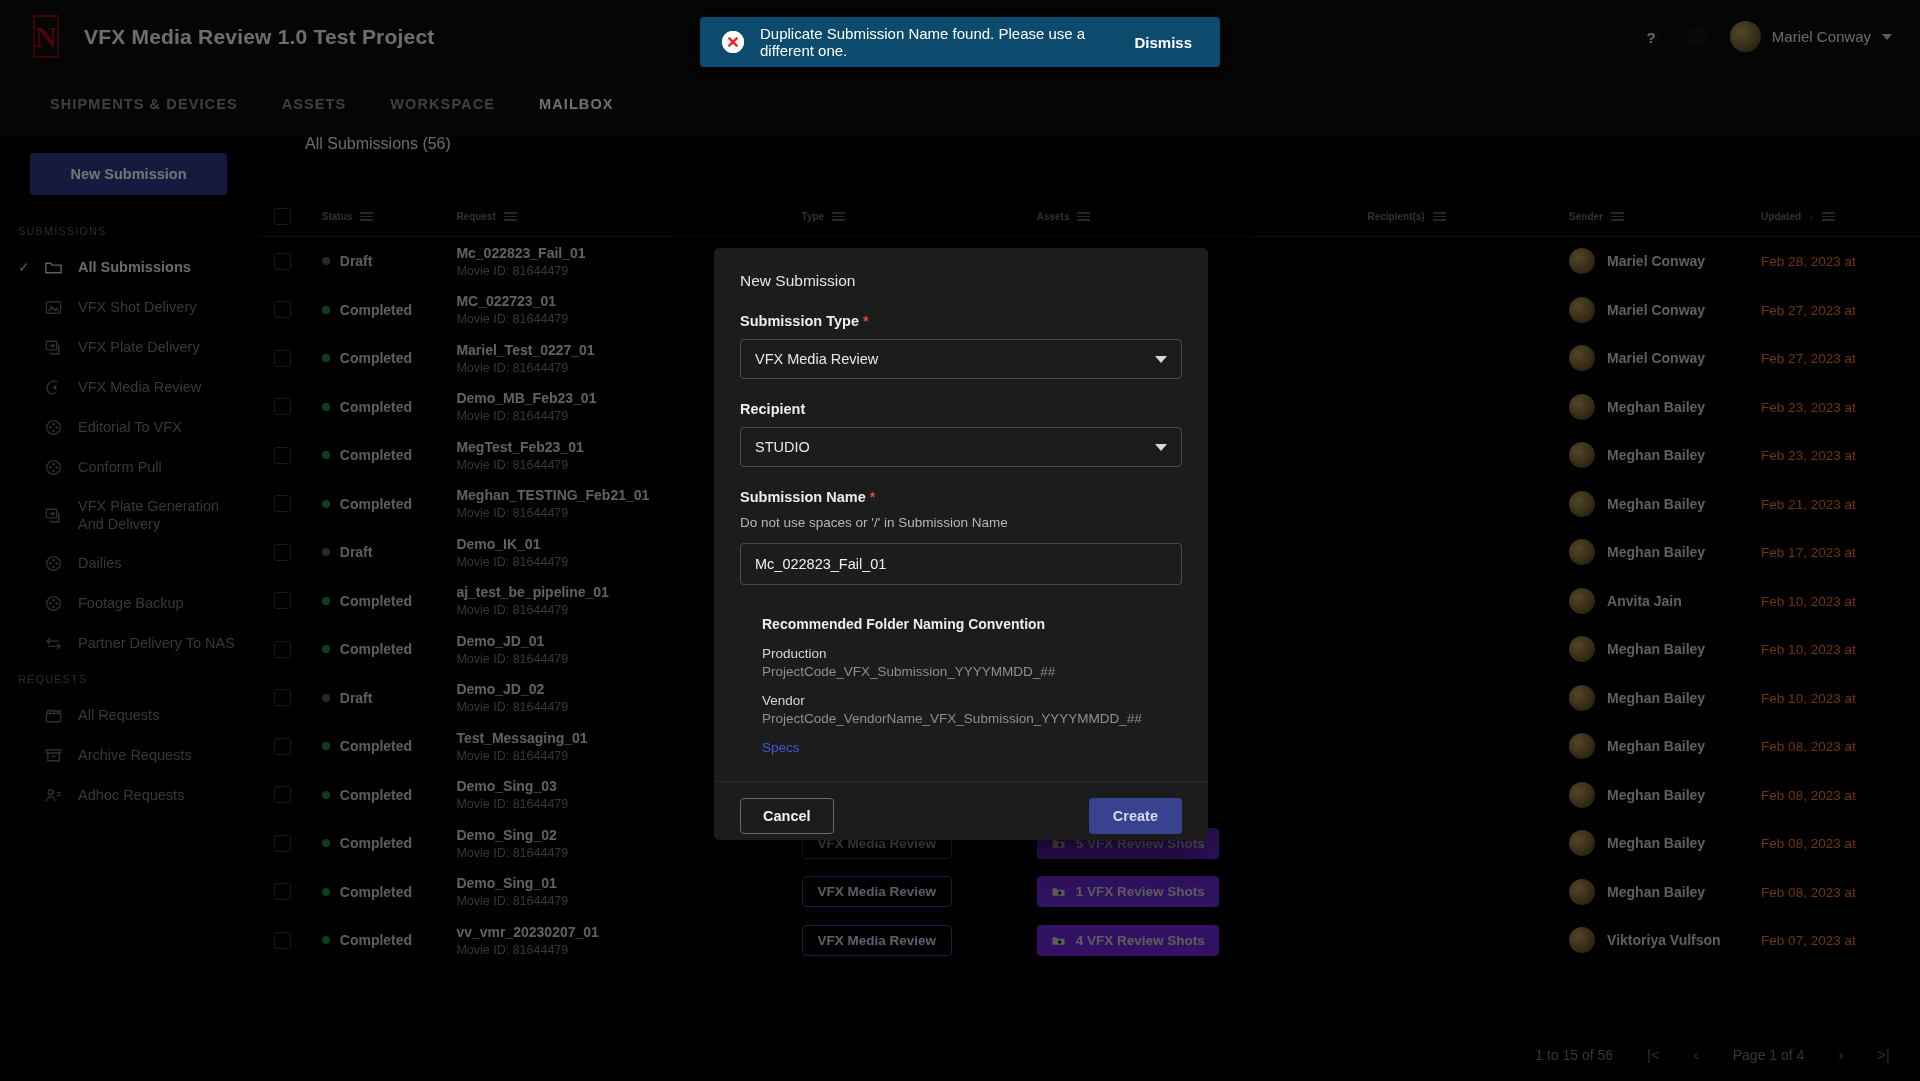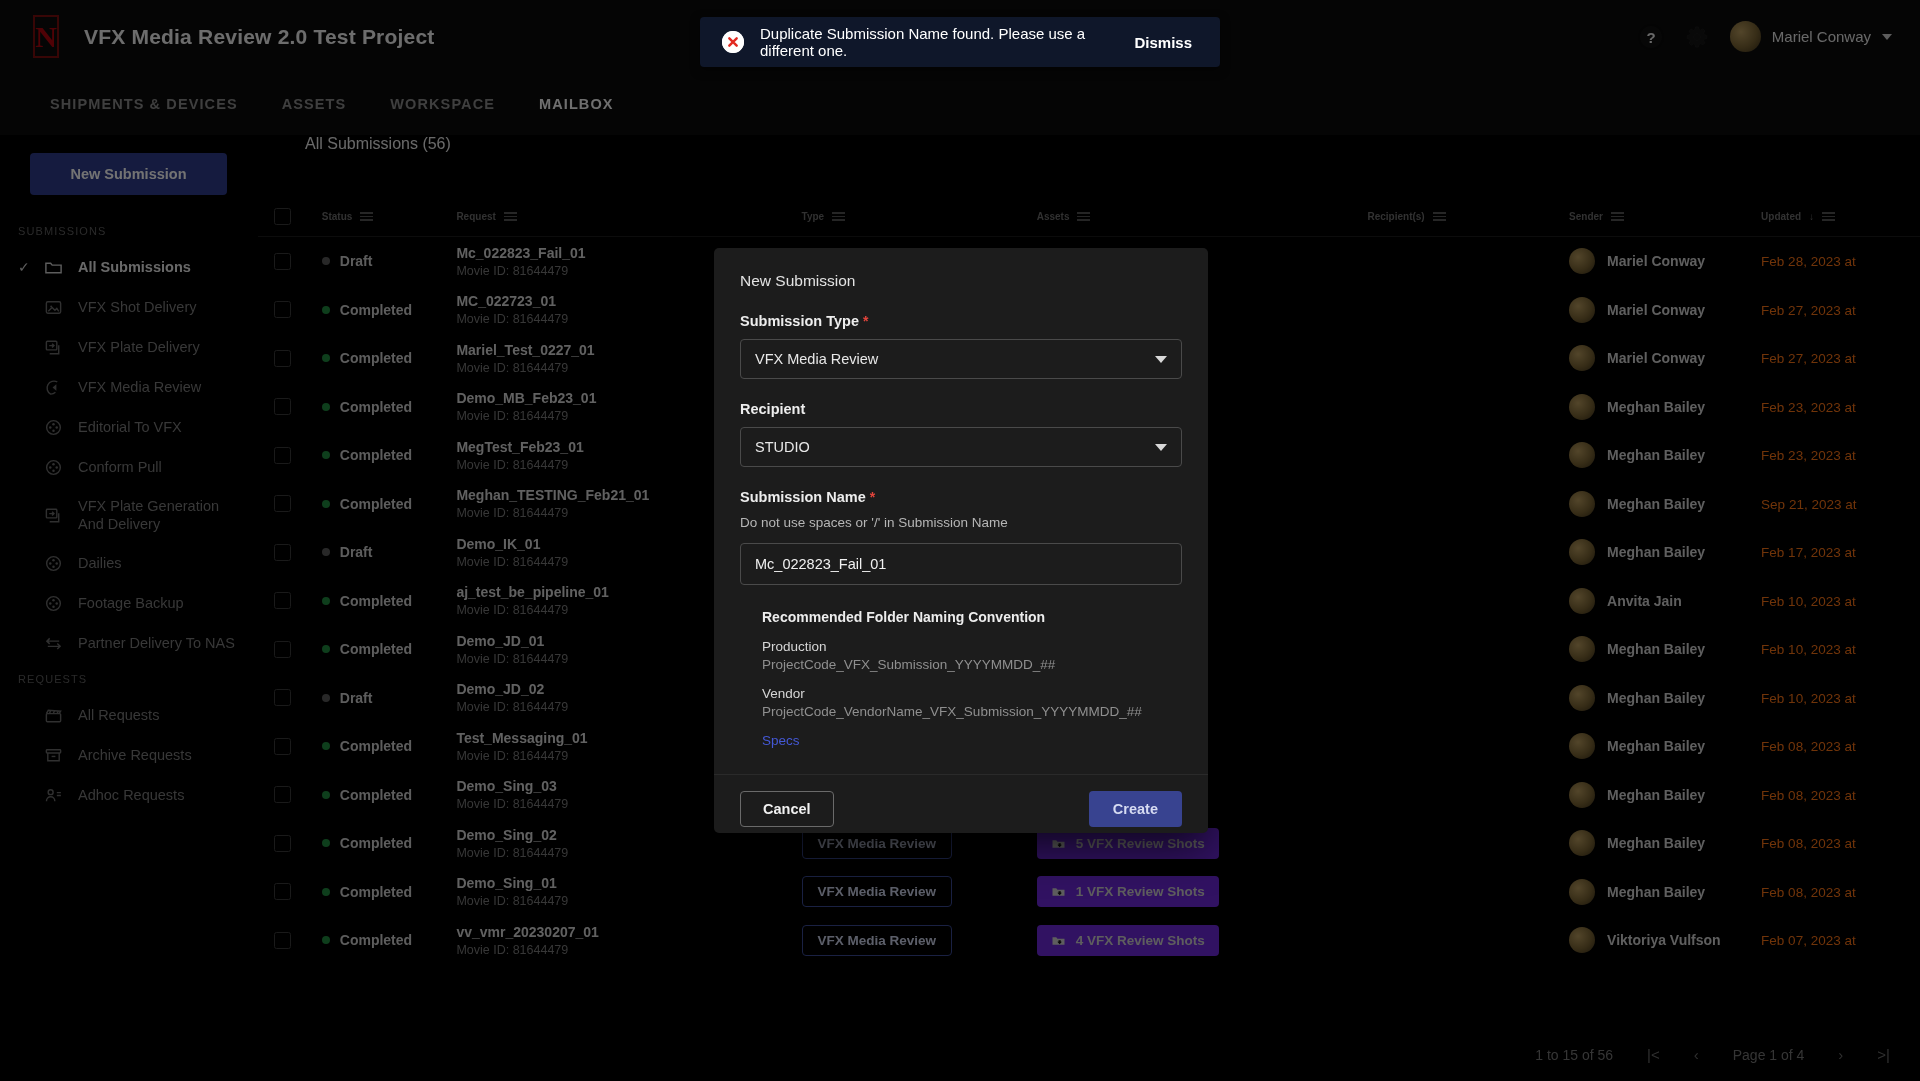--- a/index.html
+++ b/index.html
@@ -39,21 +39,21 @@
   .avatar { width: 31px; height: 31px; border-radius: 50%;
       background: radial-gradient(circle at 35% 35%, #b79a5e 0%, #7a6434 55%, #3a2f18 100%); }
   .avatar.sm { width: 26px; height: 26px; }
   .user-name { color: #e6e6e6; font-size: 15px; }
   .caret { width: 0; height: 0; border-left: 5px solid transparent; border-right: 5px solid transparent;
       border-top: 6px solid #cfcfcf; }
 
   
   .err-banner {
     position: absolute; top: 17px; left: 700px; width: 520px; height: 50px;
-    background: #0f172a; border-radius: 4px; display: flex; align-items: center;
+    background: #0c4a6e; border-radius: 4px; display: flex; align-items: center;
     padding: 4px 22px; z-index: 60; box-shadow: 0 3px 10px rgba(0,0,0,.5);
   }
   .err-x { width: 22px; height: 22px; border-radius: 50%; background: #fff;
       display: flex; align-items: center; justify-content: center; flex: none; }
   .err-x svg { display: block; }
   .err-text { color: #fff; font-size: 15px; margin-left: 16px; flex: 1; }
   .err-dismiss { color: #fff; font-size: 15px; font-weight: bold; margin-right: 6px; cursor: pointer; }
 
   
   .navtabs { position: absolute; top: 73px; left: 0; width: 1920px; height: 62px;
@@ -130,21 +130,21 @@
   .fld-label { color: #ededed; font-size: 14.5px; font-weight: bold; margin-bottom: 10px; }
   .req-star { color: #e2453c; font-size: 14px; }
   .sel-box { height: 40px; border: 1px solid #4a4a4a; border-radius: 4px; background: #1c1c1c;
       display: flex; align-items: center; padding: 0 14px; color: #e8e8e8; font-size: 14.5px;
       margin-bottom: 22px; cursor: pointer; }
   .sel-caret { margin-left: auto; width: 0; height: 0; border-left: 6px solid transparent;
       border-right: 6px solid transparent; border-top: 7px solid #d8d8d8; }
   .hint { color: #b6b6b6; font-size: 13.5px; margin: 0 0 13px 0; }
   .txt-input { height: 42px; border: 1px solid #4a4a4a; border-radius: 4px; background: #1c1c1c;
       display: flex; align-items: center; padding: 0 14px; color: #f0f0f0; font-size: 14.5px; }
-  .conv { margin-top: 24px; padding-left: 22px; }
+  .conv { margin-top: 31px; padding-left: 22px; }
   .conv-title { color: #ededed; font-size: 14px; font-weight: bold; margin-bottom: 14px; }
   .conv-k { color: #d6d6d6; font-size: 13.5px; }
   .conv-v { color: #8f8f8f; font-size: 13.5px; margin-top: 3px; margin-bottom: 14px; }
   .specs-link { color: #4458d6; font-size: 13.5px; cursor: pointer; }
   .modal-foot { border-top: 1px solid #2a2a2a; margin-top: 16px; padding: 16px 26px 6px 26px;
       display: flex; justify-content: space-between; gap: 14px; }
   .btn-cancel { height: 36px; padding: 0 22px; border: 1px solid #6a6a6a; border-radius: 4px;
       background: transparent; color: #f2f2f2; font-size: 14.5px; font-weight: bold; cursor: pointer;
       font-family: "Liberation Sans", sans-serif; }
   .btn-create { height: 36px; padding: 0 24px; border: none; border-radius: 4px;
@@ -154,21 +154,21 @@
 </style>
 </head>
 <body>
 
 <div id="app">
 
   <div class="topbar">
     <div class="nf-logo">
       <span>N</span>
     </div>
-    <div class="proj-title">VFX Media Review 2.0 Test Project</div>
+    <div class="proj-title">VFX Media Review 1.0 Test Project</div>
     <div class="topbar-right">
       <div class="circ-icon">
         <svg width="26" height="26" viewBox="0 0 26 26">
             <circle cx="13" cy="13" r="11" fill="#111"></circle>
             <text x="13" y="18.5" font-size="15" font-weight="bold" fill="#e8e8e8" text-anchor="middle" font-family="Liberation Sans, sans-serif">?</text>
           </svg>
       </div>
       <div class="gear">
         <svg width="24" height="24" viewBox="0 0 24 24" fill="#111" stroke="#1a1a1a">
             <path fill="#141414" d="M12 8.5a3.5 3.5 0 100 7 3.5 3.5 0 000-7z"></path>
@@ -557,21 +557,21 @@
           </div>
           <div class="cell col-type"></div>
           <div class="cell col-assets"></div>
           <div class="cell col-recip"><span></span></div>
           <div class="cell col-sender">
             <span class="sender-wrap">
               <span class="avatar sm"></span>
               <span class="sender-name">Meghan Bailey</span>
             </span>
           </div>
-          <div class="cell col-upd"><span class="upd-txt">Sep 21, 2023 at</span></div>
+          <div class="cell col-upd"><span class="upd-txt">Feb 21, 2023 at</span></div>
         </div>
         <div class="trow">
           <div class="col-chk">
             <div class="chkbox"></div>
           </div>
           <div class="cell col-status">
             <span class="status-wrap">
               <span class="dot draft"></span>
               <span class="status-txt">Draft</span>
             </span>

